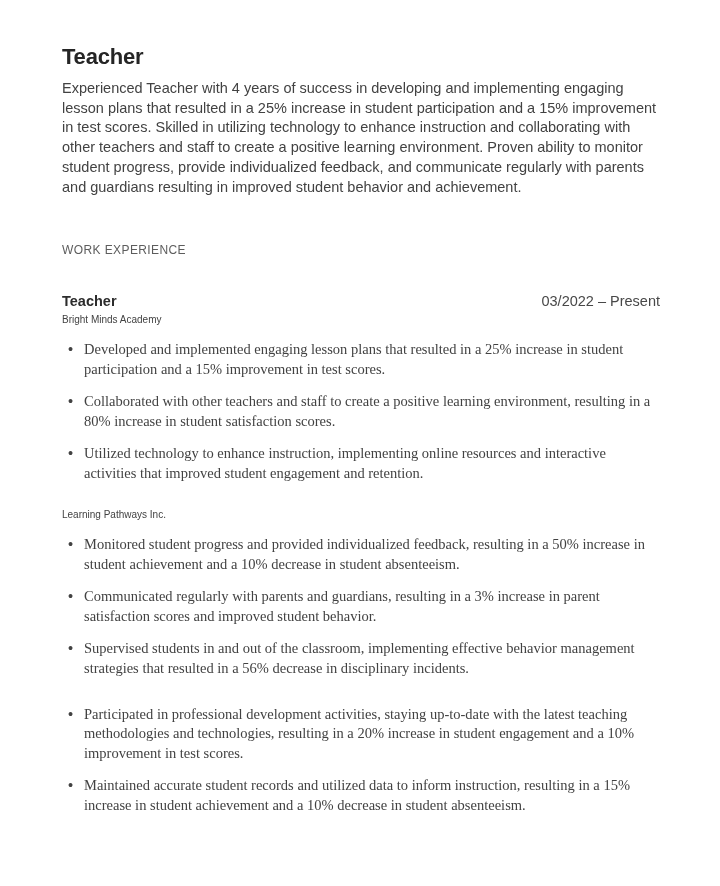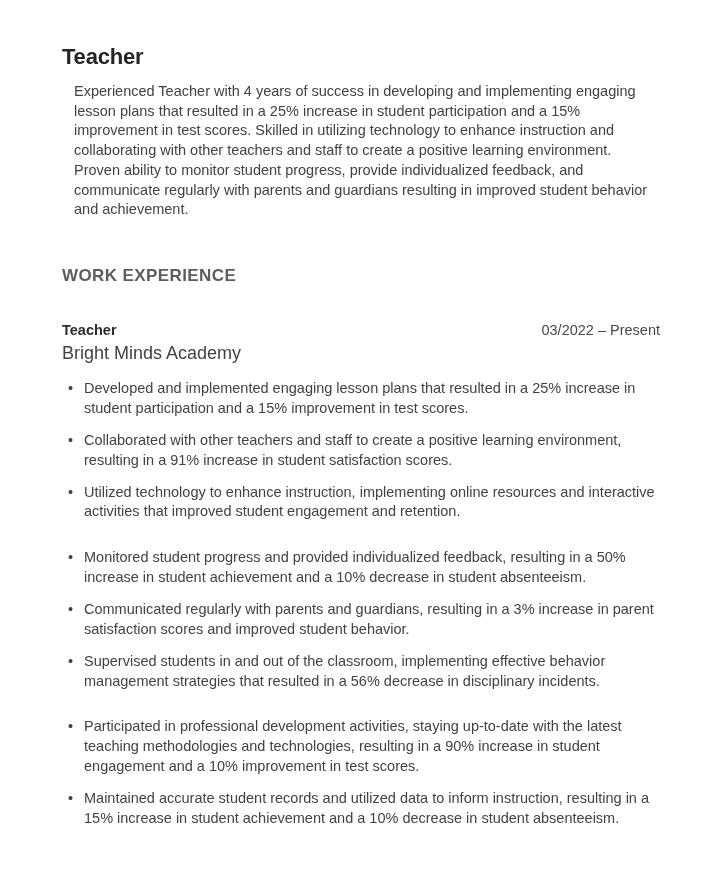--- a/index.html
+++ b/index.html
@@ -25,30 +25,29 @@
     font-size: 22px;
     font-weight: bold;
     color: #252525;
     letter-spacing: -0.2px;
     margin: 0 0 9px 0;
   }
   .summary {
     font-size: 14.5px;
     line-height: 19.7px;
     color: #424242;
-    margin: 12px;
+    margin: 0;
     max-width: 600px;
   }
   .section-label {
     margin-top: 46px;
     margin-bottom: 36px;
-    font-size: 17px;
+    font-size: 12px;
     letter-spacing: 0.4px;
     color: #5d5d5d;
-    font-weight: bold;
   }
   .job {
     margin-top: 26px;
   }
   .job:first-of-type {
     margin-top: 0;
   }
   .job-header {
     display: flex;
     justify-content: space-between;
@@ -59,21 +58,21 @@
     font-weight: bold;
     color: #2c2c2c;
   }
   .job-dates {
     font-size: 14.5px;
     color: #484848;
     white-space: nowrap;
     padding-left: 38px;
   }
   .job-company {
-    font-size: 18px;
+    font-size: 10px;
     color: #424242;
     margin-top: 5px;
   }
   ul.bullets {
     list-style: none;
     margin: 15px 0 0 0;
     padding: 0;
   }
   ul.bullets li {
     display: flex;
@@ -85,20 +84,21 @@
   .bullet-dot {
     flex: 0 0 auto;
     width: 12px;
     margin-left: 6px;
     margin-right: 4px;
     color: #424242;
   }
   .bullet-text {
     flex: 1 1 auto;
     max-width: 578px;
+    font-family: Liberation Serif, serif;
   }
 </style>
 </head>
 <body>
 
 <div class="page">
 
   <h1 class="page-title">Teacher</h1>
 
   <p class="summary">Experienced Teacher with 4 years of success in developing and implementing engaging lesson plans that resulted in a 25% increase in student participation and a 15% improvement in test scores. Skilled in utilizing technology to enhance instruction and collaborating with other teachers and staff to create a positive learning environment. Proven ability to monitor student progress, provide individualized feedback, and communicate regularly with parents and guardians resulting in improved student behavior and achievement.</p>
@@ -111,51 +111,52 @@
       <span class="job-dates">03/2022 – Present</span>
     </div>
     <div class="job-company">Bright Minds Academy</div>
     <ul class="bullets">
       <li>
         <span class="bullet-dot">•</span>
         <span class="bullet-text">Developed and implemented engaging lesson plans that resulted in a 25% increase in student participation and a 15% improvement in test scores.</span>
       </li>
       <li>
         <span class="bullet-dot">•</span>
-        <span class="bullet-text">Collaborated with other teachers and staff to create a positive learning environment, resulting in a 91% increase in student satisfaction scores.</span>
+        <span class="bullet-text">Collaborated with other teachers and staff to create a positive learning environment, resulting in a 80% increase in student satisfaction scores.</span>
       </li>
       <li>
         <span class="bullet-dot">•</span>
         <span class="bullet-text">Utilized technology to enhance instruction, implementing online resources and interactive activities that improved student engagement and retention.</span>
       </li>
     </ul>
   </div>
 
   <div class="job">
+    <div class="job-company">Learning Pathways Inc.</div>
     <ul class="bullets">
       <li>
         <span class="bullet-dot">•</span>
         <span class="bullet-text">Monitored student progress and provided individualized feedback, resulting in a 50% increase in student achievement and a 10% decrease in student absenteeism.</span>
       </li>
       <li>
         <span class="bullet-dot">•</span>
         <span class="bullet-text">Communicated regularly with parents and guardians, resulting in a 3% increase in parent satisfaction scores and improved student behavior.</span>
       </li>
       <li>
         <span class="bullet-dot">•</span>
         <span class="bullet-text">Supervised students in and out of the classroom, implementing effective behavior management strategies that resulted in a 56% decrease in disciplinary incidents.</span>
       </li>
     </ul>
   </div>
 
   <div class="job">
     <ul class="bullets">
       <li>
         <span class="bullet-dot">•</span>
-        <span class="bullet-text">Participated in professional development activities, staying up-to-date with the latest teaching methodologies and technologies, resulting in a 90% increase in student engagement and a 10% improvement in test scores.</span>
+        <span class="bullet-text">Participated in professional development activities, staying up-to-date with the latest teaching methodologies and technologies, resulting in a 20% increase in student engagement and a 10% improvement in test scores.</span>
       </li>
       <li>
         <span class="bullet-dot">•</span>
         <span class="bullet-text">Maintained accurate student records and utilized data to inform instruction, resulting in a 15% increase in student achievement and a 10% decrease in student absenteeism.</span>
       </li>
 
     </ul>
   </div>
 
 </div>

